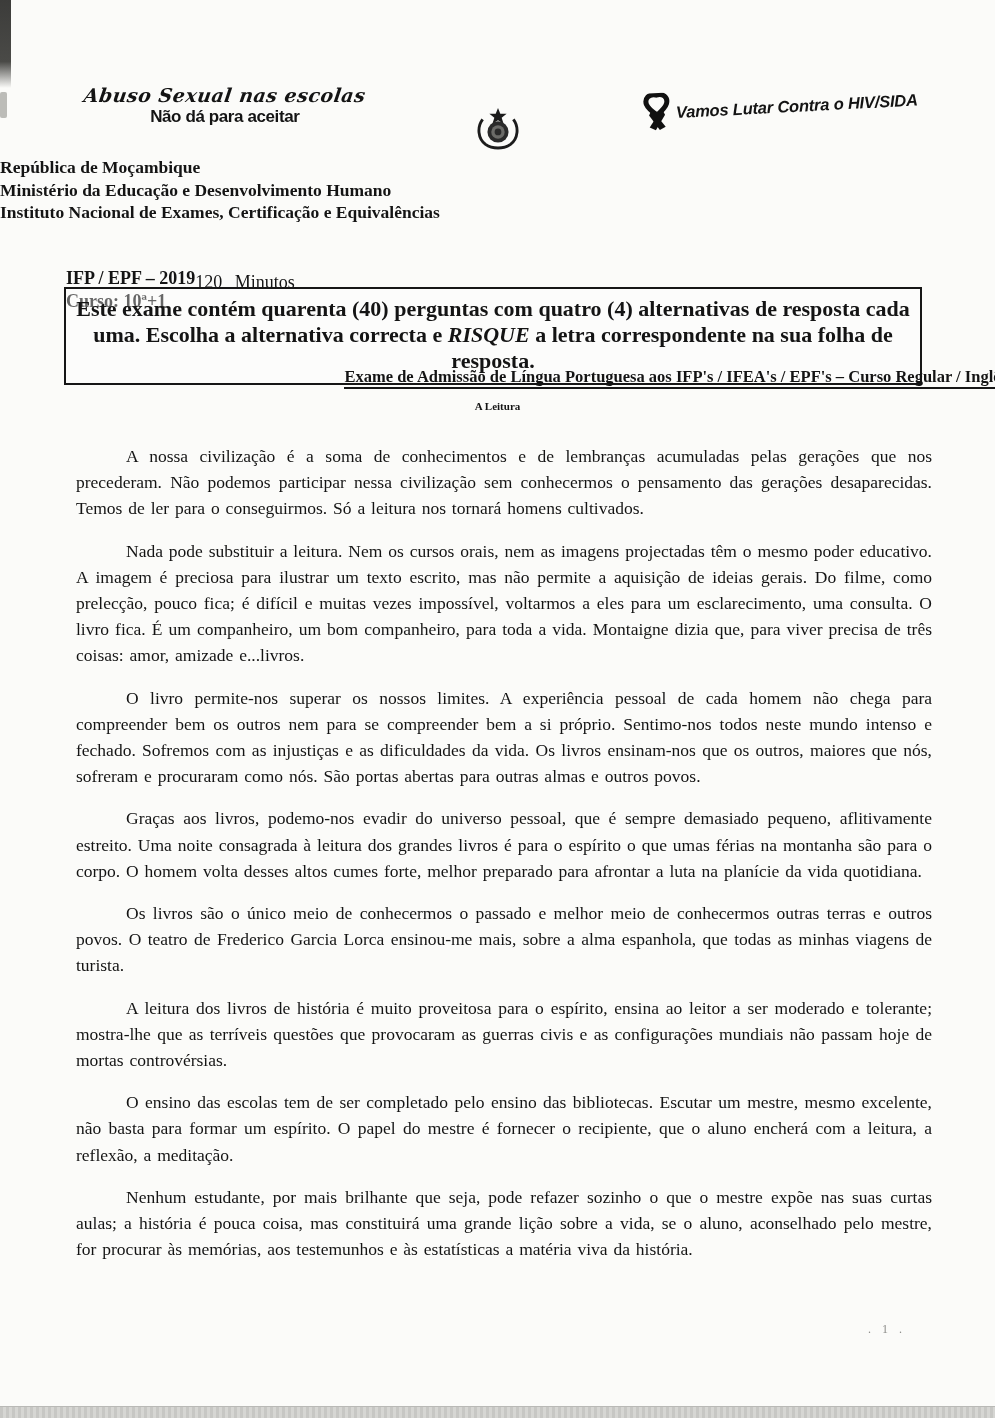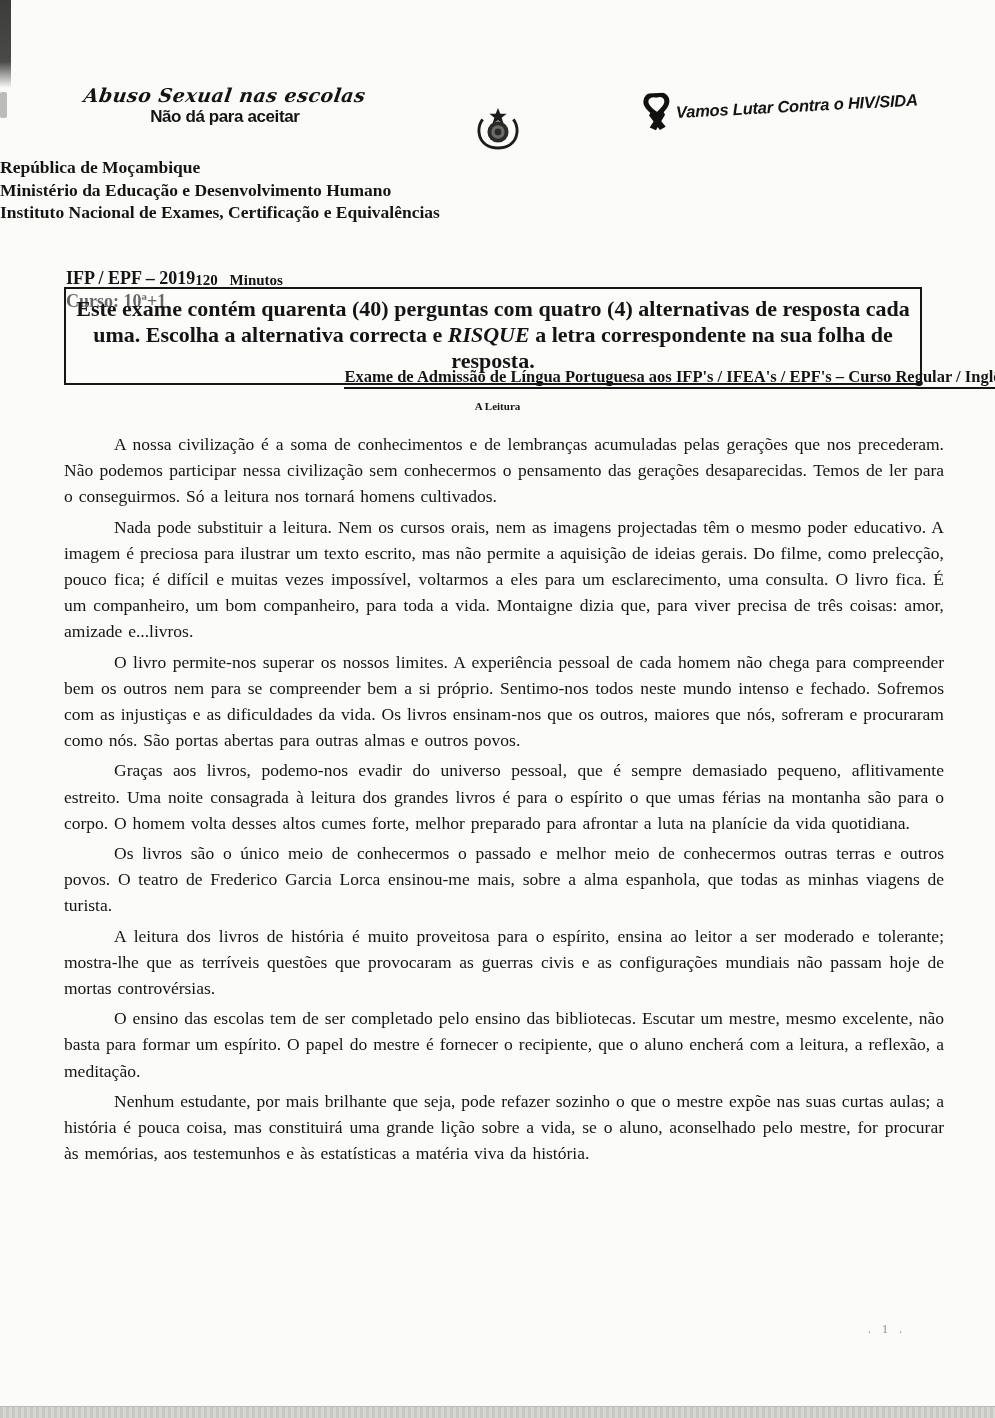--- a/index.html
+++ b/index.html
@@ -52,21 +52,21 @@
   .emblem-wrap{position:absolute;left:0;top:106px;width:100%;text-align:center;}
   .gov-lines{position:absolute;left:0;top:156px;width:100%;text-align:left;line-height:22.5px;}
   .gov-lines div{font-weight:700;font-size:17.5px;}
   
   .exam-info-row{
     position:absolute;left:66px;top:234px;width:872px;
     display:grid;grid-template-columns:auto 1fr auto;align-items:start;margin-top:33px;
   }
   .exam-code{font-weight:700;font-size:18px;line-height:23px;}
   .exam-title{font-weight:700;font-size:18px;text-align:center;padding-top:5px;}
-  .exam-duration{font-weight:700;font-size:15px;padding-top:5px;word-spacing:8px;}
+  .exam-duration{font-weight:400;font-size:18px;padding-top:5px;word-spacing:8px;}
   
   .instruction-box{
     position:absolute;left:64px;top:287px;width:854px;
     border:2px solid #161616;
     padding:7px 0 9px;
     text-align:center;font-weight:700;font-size:22px;line-height:26px;
     background:rgba(255,255,255,.35);
   }
   .instruction-box .it{font-style:italic;}
   
@@ -74,21 +74,21 @@
   .section-heading span{
     font-weight:700;font-size:16.5px;
     border-bottom:2px solid #161616;padding-bottom:1px;
   }
   .reading-title{position:absolute;left:0;top:400px;width:100%;text-align:center;font-weight:700;font-size:11px;}
   
   .body-text{
     position:absolute;left:60px;top:427px;width:888px;
     font-size:17.5px;line-height:26.2px;text-align:justify;word-spacing:1.5px;
   }
-  .body-text p{margin:4px;text-indent:50px;}
+  .body-text p{margin:16px;text-indent:50px;}
   .page-marker{
     position:absolute;left:868px;top:1322px;
     font-size:12px;color:#8d8d8a;letter-spacing:4px;
   }
 </style>
 </head>
 <body>
 
 <div class="page">
 

